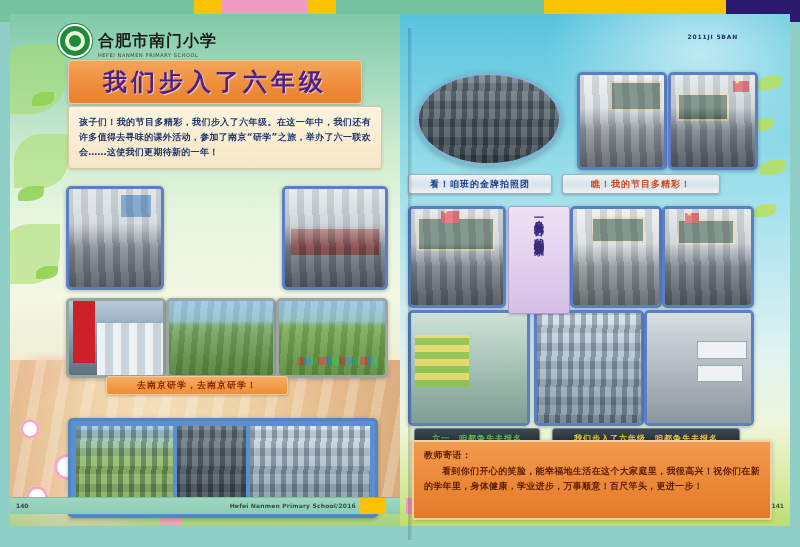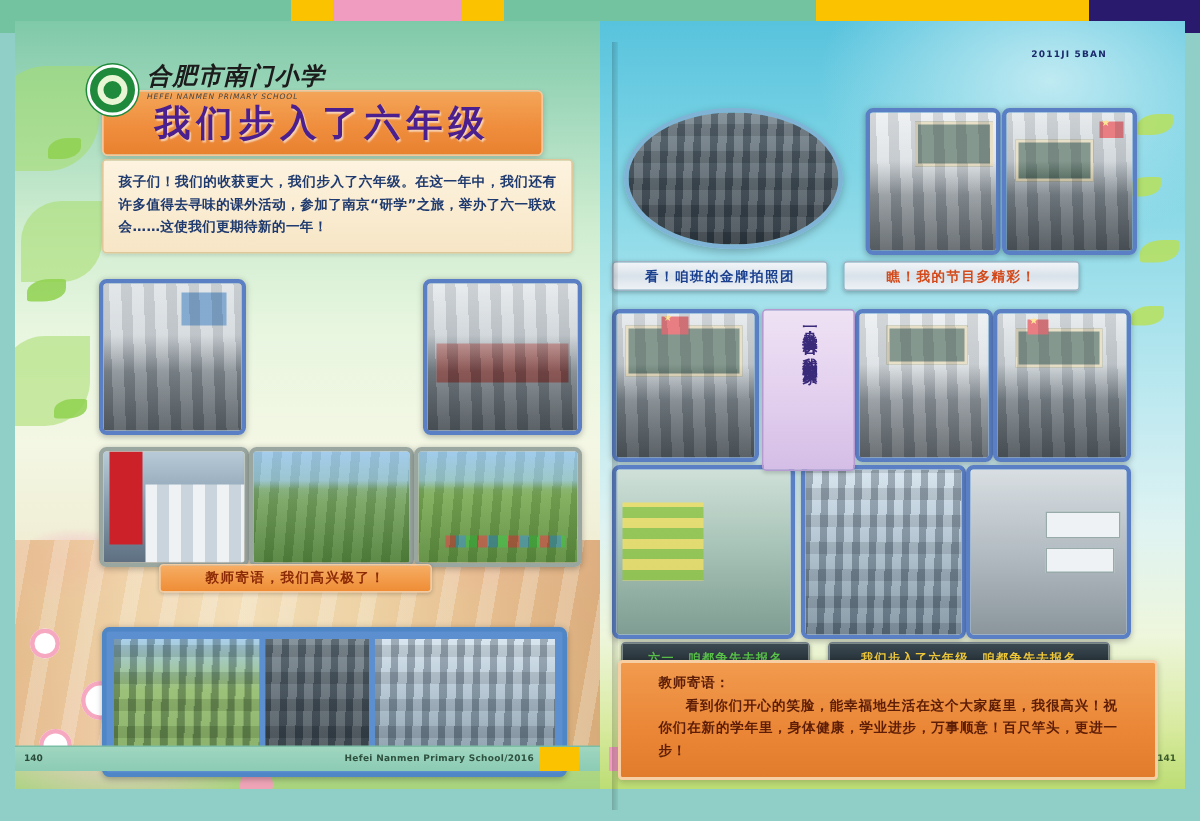--- a/index.html
+++ b/index.html
@@ -35,21 +35,21 @@
      opacity:.9;}
   .trunkband:after{content:"";position:absolute;left:0;top:0;width:100%;height:100%;
      background:repeating-linear-gradient(100deg,rgba(255,255,255,.25) 0 10px,rgba(0,0,0,0) 10px 26px);}
   .canopy{position:absolute;left:-20px;bottom:120px;width:430px;height:70px;
      background:radial-gradient(ellipse 60px 34px at 60px 40px,#f3a6bd 0%,rgba(243,166,189,0) 72%),
                 radial-gradient(ellipse 70px 30px at 200px 30px,#f6c9d6 0%,rgba(246,201,214,0) 72%),
                 radial-gradient(ellipse 60px 30px at 330px 40px,#f3a6bd 0%,rgba(243,166,189,0) 72%);
      opacity:.85;}
 
   
-  .logo-wrap{position:absolute;left:48px;top:29px;display:flex;align-items:flex-start;gap:6px;z-index:9;font-style:italic;}
+  .logo-wrap{position:absolute;left:48px;top:10px;display:flex;align-items:flex-end;gap:6px;z-index:9;}
   .logo-badge{width:30px;height:30px;border-radius:50%;background:#1f8a3c;
      border:2px solid #fff;box-shadow:0 0 0 1px #1f8a3c;position:relative;flex:none;}
   .logo-badge:before{content:"";position:absolute;inset:5px;border-radius:50%;background:#e9f6d6;}
   .logo-badge:after{content:"";position:absolute;inset:9px;border-radius:50%;background:#1f8a3c;}
   .sch-cn{font-size:16px;font-weight:bold;color:#1c1c1c;letter-spacing:1px;line-height:1;}
   .sch-en{font-size:5px;color:#444;letter-spacing:.6px;margin-top:3px;}
 
   .grade-banner{position:absolute;right:8px;top:18px;z-index:9;text-align:right;}
   .grade-main{font-size:22px;font-weight:bold;font-style:italic;color:#c8102e;
      text-shadow:1px 1px 0 #fff,2px 2px 0 #e8c33a;line-height:1;}
@@ -123,21 +123,21 @@
 
   .quote-vert{position:absolute;background:linear-gradient(180deg,#efe2f4 0%,#e2cfee 55%,#d5bee6 100%);
      border:1px solid #b49ad0;border-radius:3px;z-index:6;box-shadow:0 1px 3px rgba(0,0,0,.18);
      display:flex;align-items:flex-start;justify-content:center;padding:5px 4px;}
   .quote-vert .qv{font-size:10px;font-weight:bold;color:#3a2a7a;line-height:1.5;letter-spacing:1px;
      writing-mode:vertical-rl;text-orientation:upright;max-height:84px;}
 
   
   .teacher{position:absolute;left:12px;top:426px;width:360px;height:80px;border-radius:3px;
      background:linear-gradient(180deg,#f19a4e 0%,#ea8636 60%,#e07c2b 100%);
-     border:2px solid #f7cfa5;box-shadow:0 1px 4px rgba(0,0,0,.2);z-index:7;padding:7px 25px;box-sizing:border-box;}
+     border:2px solid #f7cfa5;box-shadow:0 1px 4px rgba(0,0,0,.2);z-index:7;padding:7px 10px;box-sizing:border-box;}
   .teacher .th{font-size:9px;font-weight:bold;color:#5d1d06;letter-spacing:.5px;}
   .teacher .tb{font-size:9px;font-weight:bold;color:#5d1d06;line-height:1.65;text-align:justify;
      letter-spacing:.3px;text-indent:18px;margin-top:2px;}
   .pgnum{position:absolute;font-size:6px;font-weight:bold;color:#2a4a3a;top:4px;}
   .foot-en{position:absolute;font-size:6px;font-weight:bold;color:#2f5140;top:4px;letter-spacing:.2px;}
   .swatch{position:absolute;top:0;width:26px;height:16px;}
   .bottombar{position:absolute;left:0;bottom:0;width:800px;height:14px;background:#8fcfc8;}
   .bottomline{position:absolute;left:0;bottom:11px;width:800px;height:2px;background:#7ec0ba;}
 
   .gutter{position:absolute;left:398px;top:14px;width:4px;height:512px;
@@ -183,21 +183,21 @@
           <div class="sch-cn">合肥市南门小学</div>
           <div class="sch-en">HEFEI NANMEN PRIMARY SCHOOL</div>
         </div>
       </div>
 
       <div class="title-banner">
         <span class="title-text">我们步入了六年级</span>
       </div>
 
       <div class="intro-box">
-        <div class="intro-text">孩子们！我们的收获更大，我们步入了六年级。在这一年中，我们还有许多值得去寻味的课外活动，参加了南京“研学”之旅，举办了六一联欢会……这使我们更期待新的一年！</div>
+        <div class="intro-text">孩子们！我的节目多精彩，我们步入了六年级。在这一年中，我们还有许多值得去寻味的课外活动，参加了南京“研学”之旅，举办了六一联欢会……这使我们更期待新的一年！</div>
       </div>
 
       <div class="frame blue" style="left:56px;top:172px;width:92px;height:98px;">
         <div class="photo ph-a room" style="position:relative;">
           <div style="position:absolute;left:52px;top:6px;width:30px;height:22px;background:#2f6fb0;"></div>
         </div>
       </div>
 
 
       <div class="frame blue" style="left:272px;top:172px;width:100px;height:98px;">
@@ -218,21 +218,21 @@
       </div>
 
       <div class="frame grey" style="left:266px;top:284px;width:106px;height:74px;">
         <div class="photo ph-d field" style="position:relative;">
           <div style="position:absolute;left:18px;bottom:10px;width:80px;height:8px;
                background:repeating-linear-gradient(90deg,#e44 0 7px,#49c 7px 14px,#4c4 14px 21px);"></div>
         </div>
       </div>
 
       <div class="cap cap-orange" style="left:96px;top:362px;width:180px;height:17px;">
-        <span style="font-size:9px;color:#8c2a06;">教师寄语，我们高兴极了！</span>
+        <span style="font-size:9px;color:#8c2a06;">去南京研学，去南京研学！</span>
       </div>
 
       <div class="frame blue2" style="left:58px;top:404px;width:310px;height:100px;background:#5b8fd0;padding:5px;box-sizing:border-box;display:flex;gap:4px;">
         <div class="photo ph-d crowd" style="position:relative;width:34%;"></div>
         <div class="photo ph-e crowd" style="position:relative;width:24%;"></div>
         <div class="photo ph-h crowd" style="position:relative;width:42%;"></div>
       </div>
 
       <div style="position:absolute;left:0;bottom:12px;width:390px;height:16px;
            background:linear-gradient(180deg,#9fd6c0 0%,#8ccbb4 100%);border-top:1px solid #7cbda6;">

